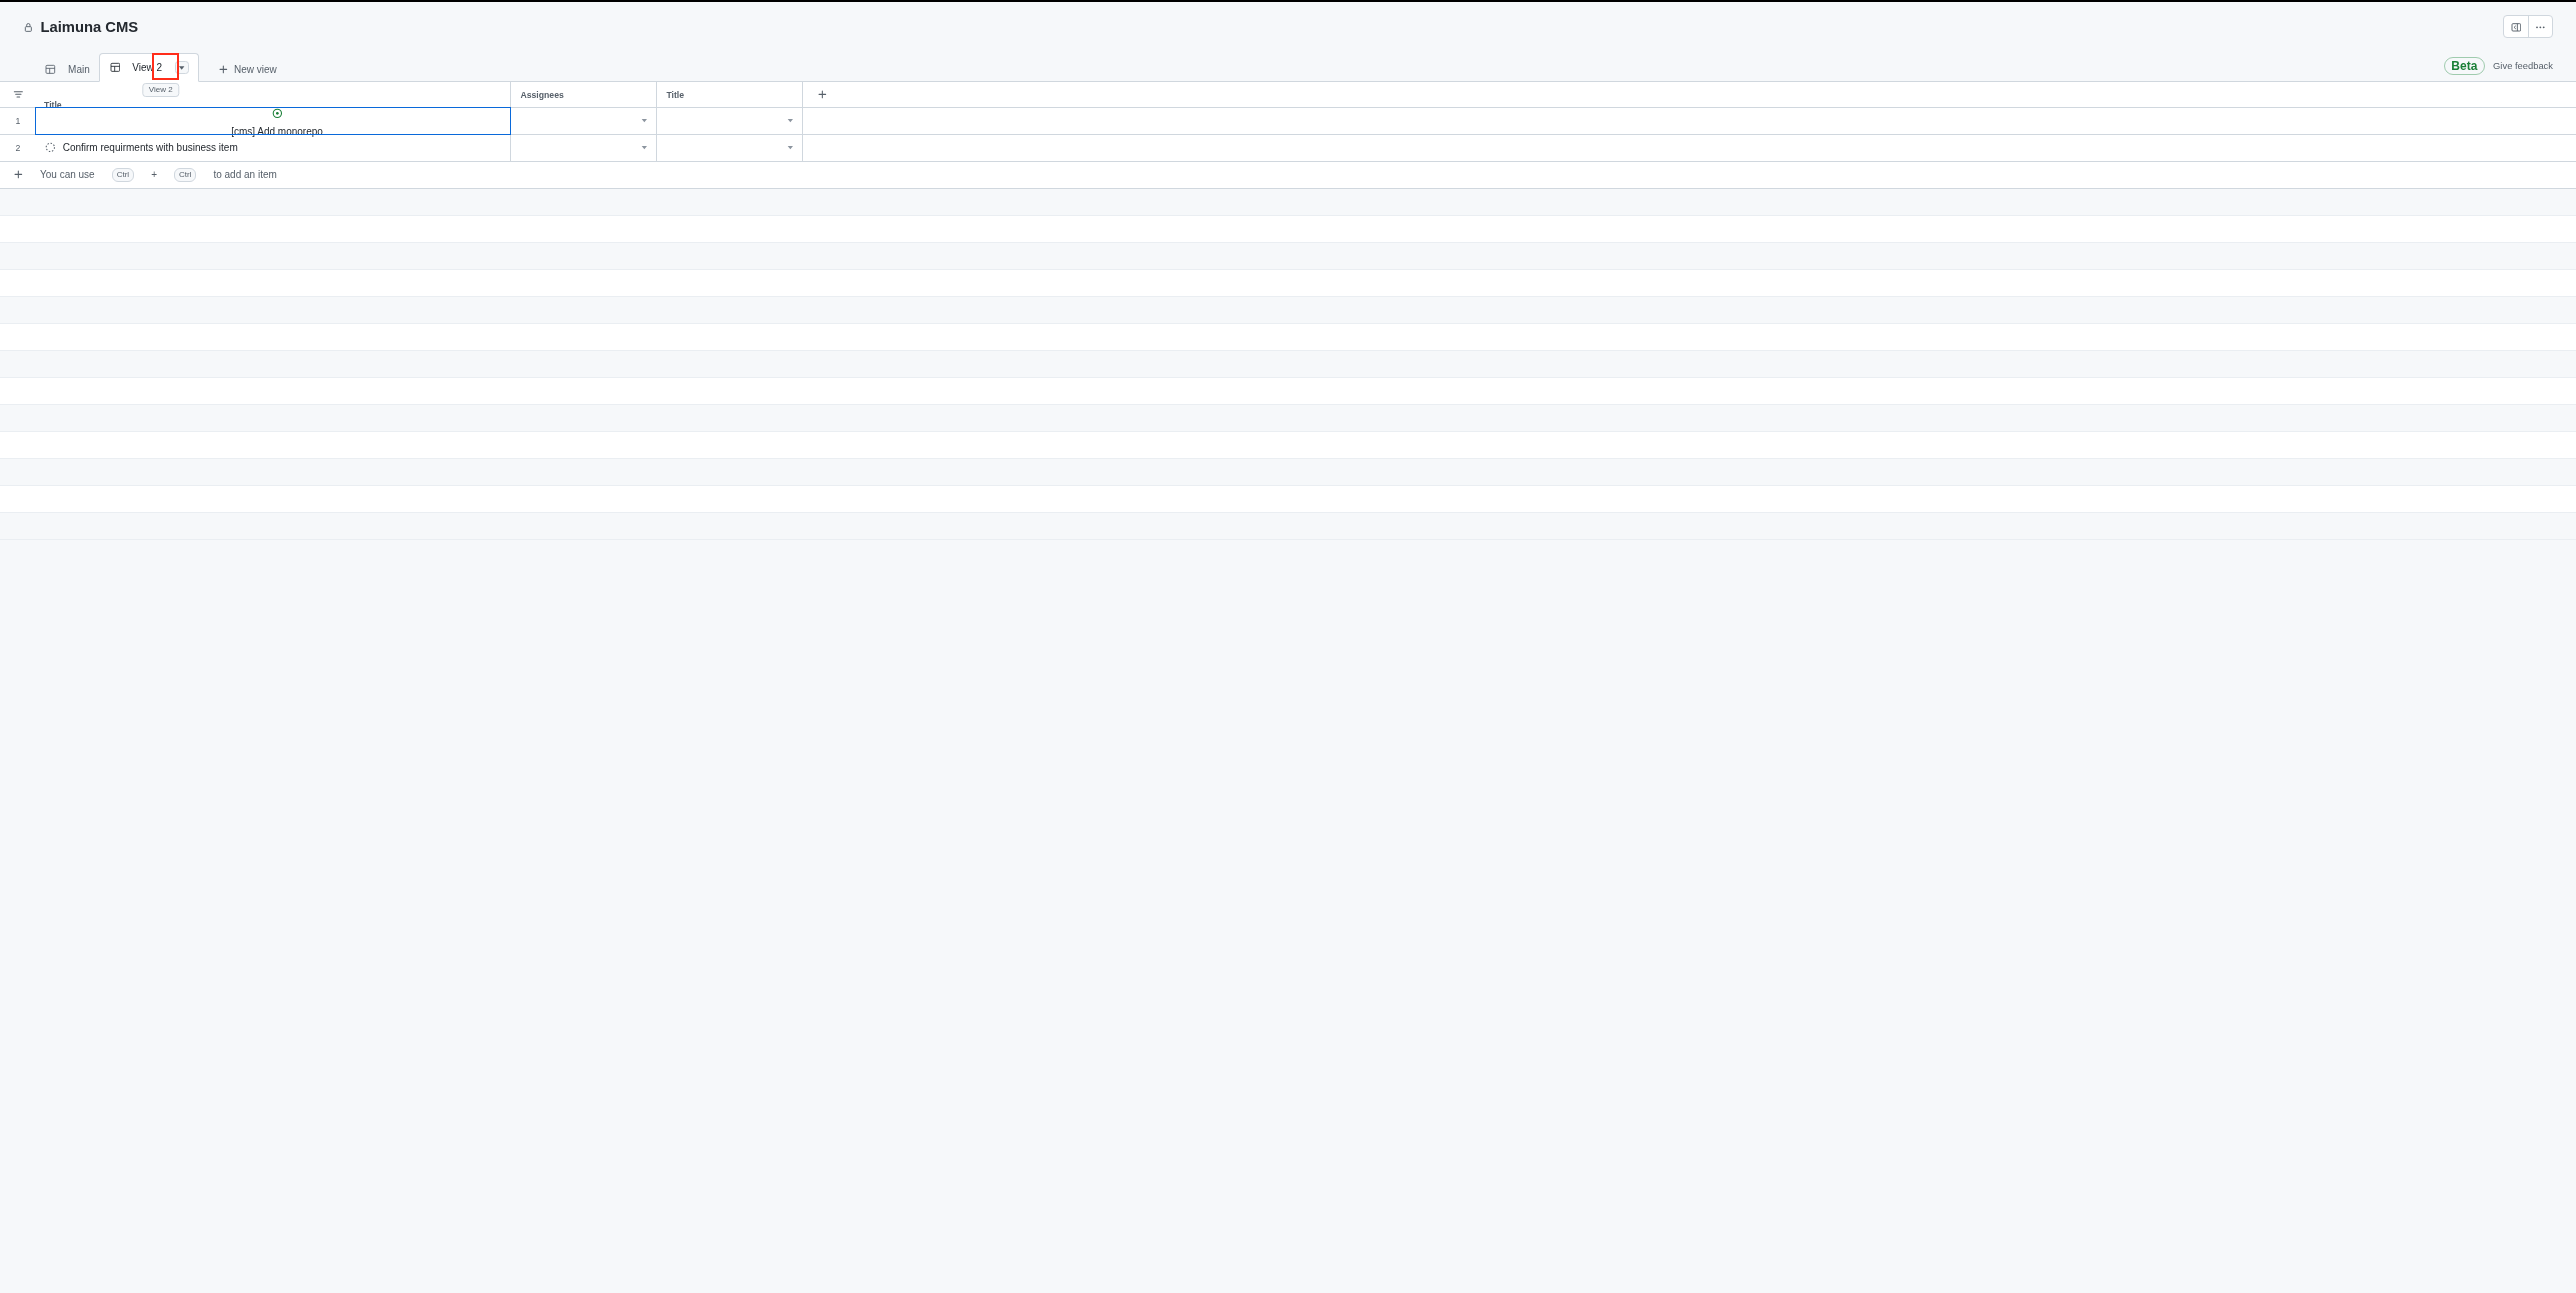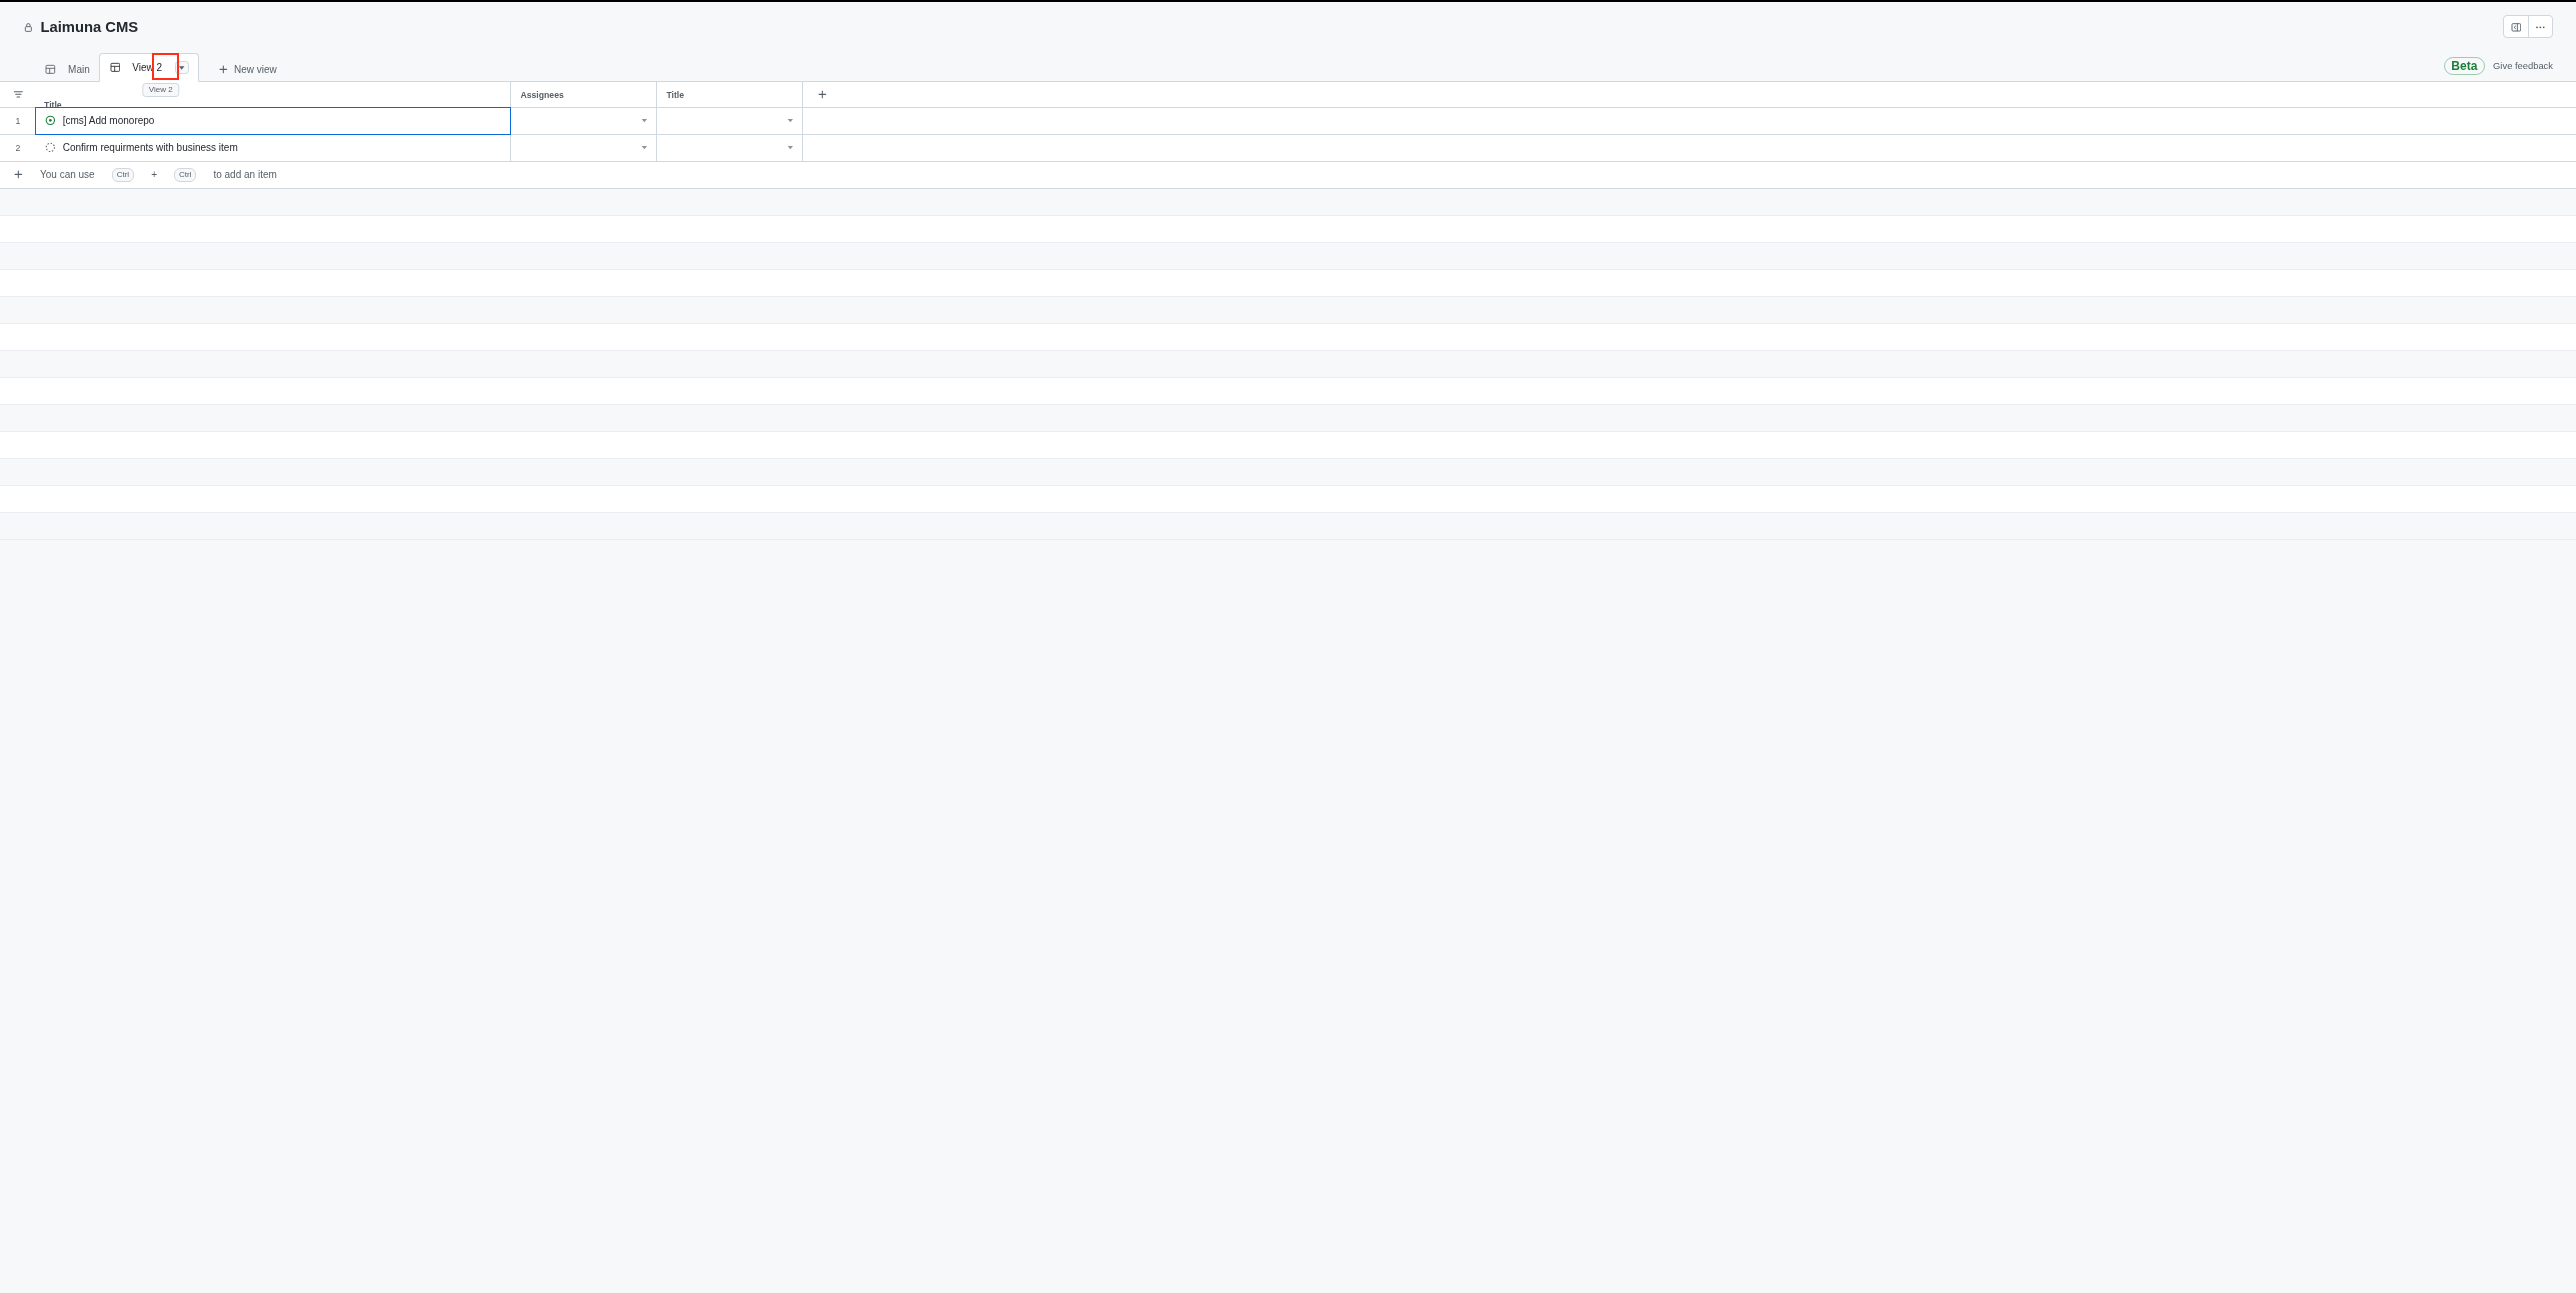--- a/index.html
+++ b/index.html
@@ -189,20 +189,21 @@
     align-items: center;
     gap: 6.7px;
     padding-left: 8px;
     font-size: 10px;
     position: relative;
   }
   .cell-title.selected {
     outline: 1.3px solid #0969da;
     outline-offset: -0.7px;
     z-index: 2;
+    flex-direction: column;
   }
   .cell-status-icon {
     width: 12px; height: 12px;
     display: flex; align-items: center; justify-content: center;
     flex-shrink: 0;
   }
   .cell-small {
     flex: 0 0 146px;
     border-left: 0.7px solid #d0d7de;
     display: flex;

